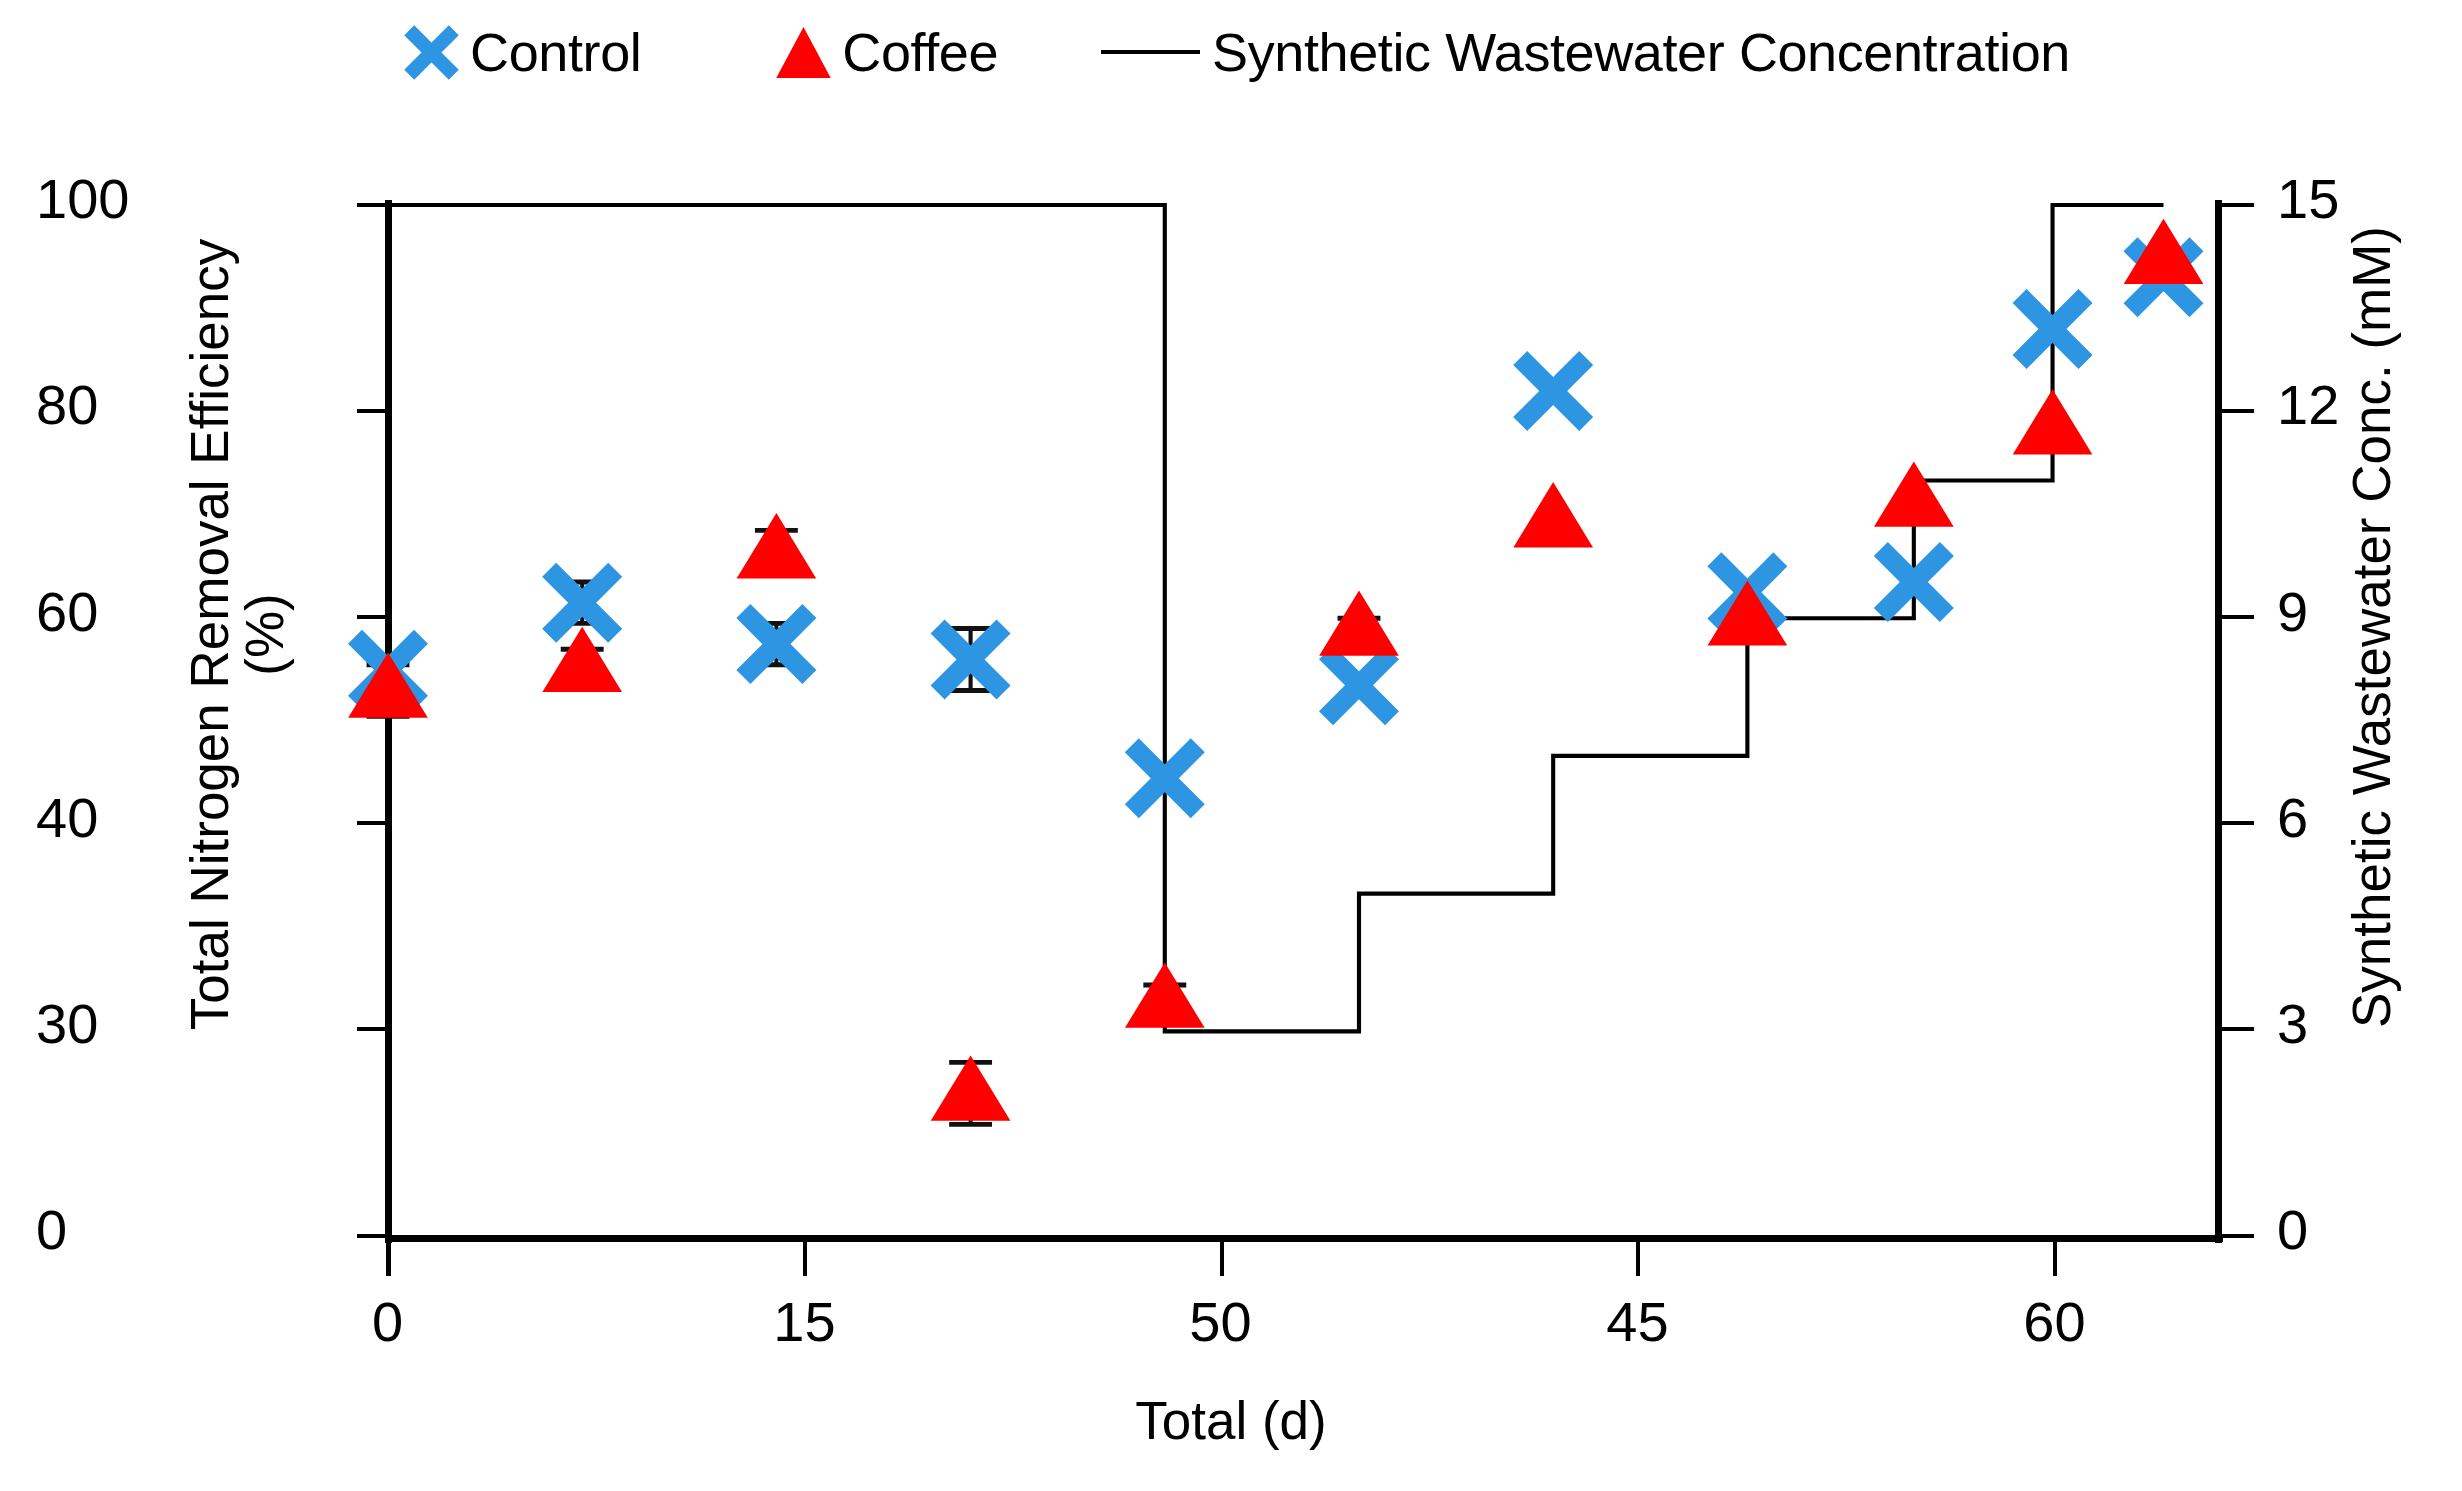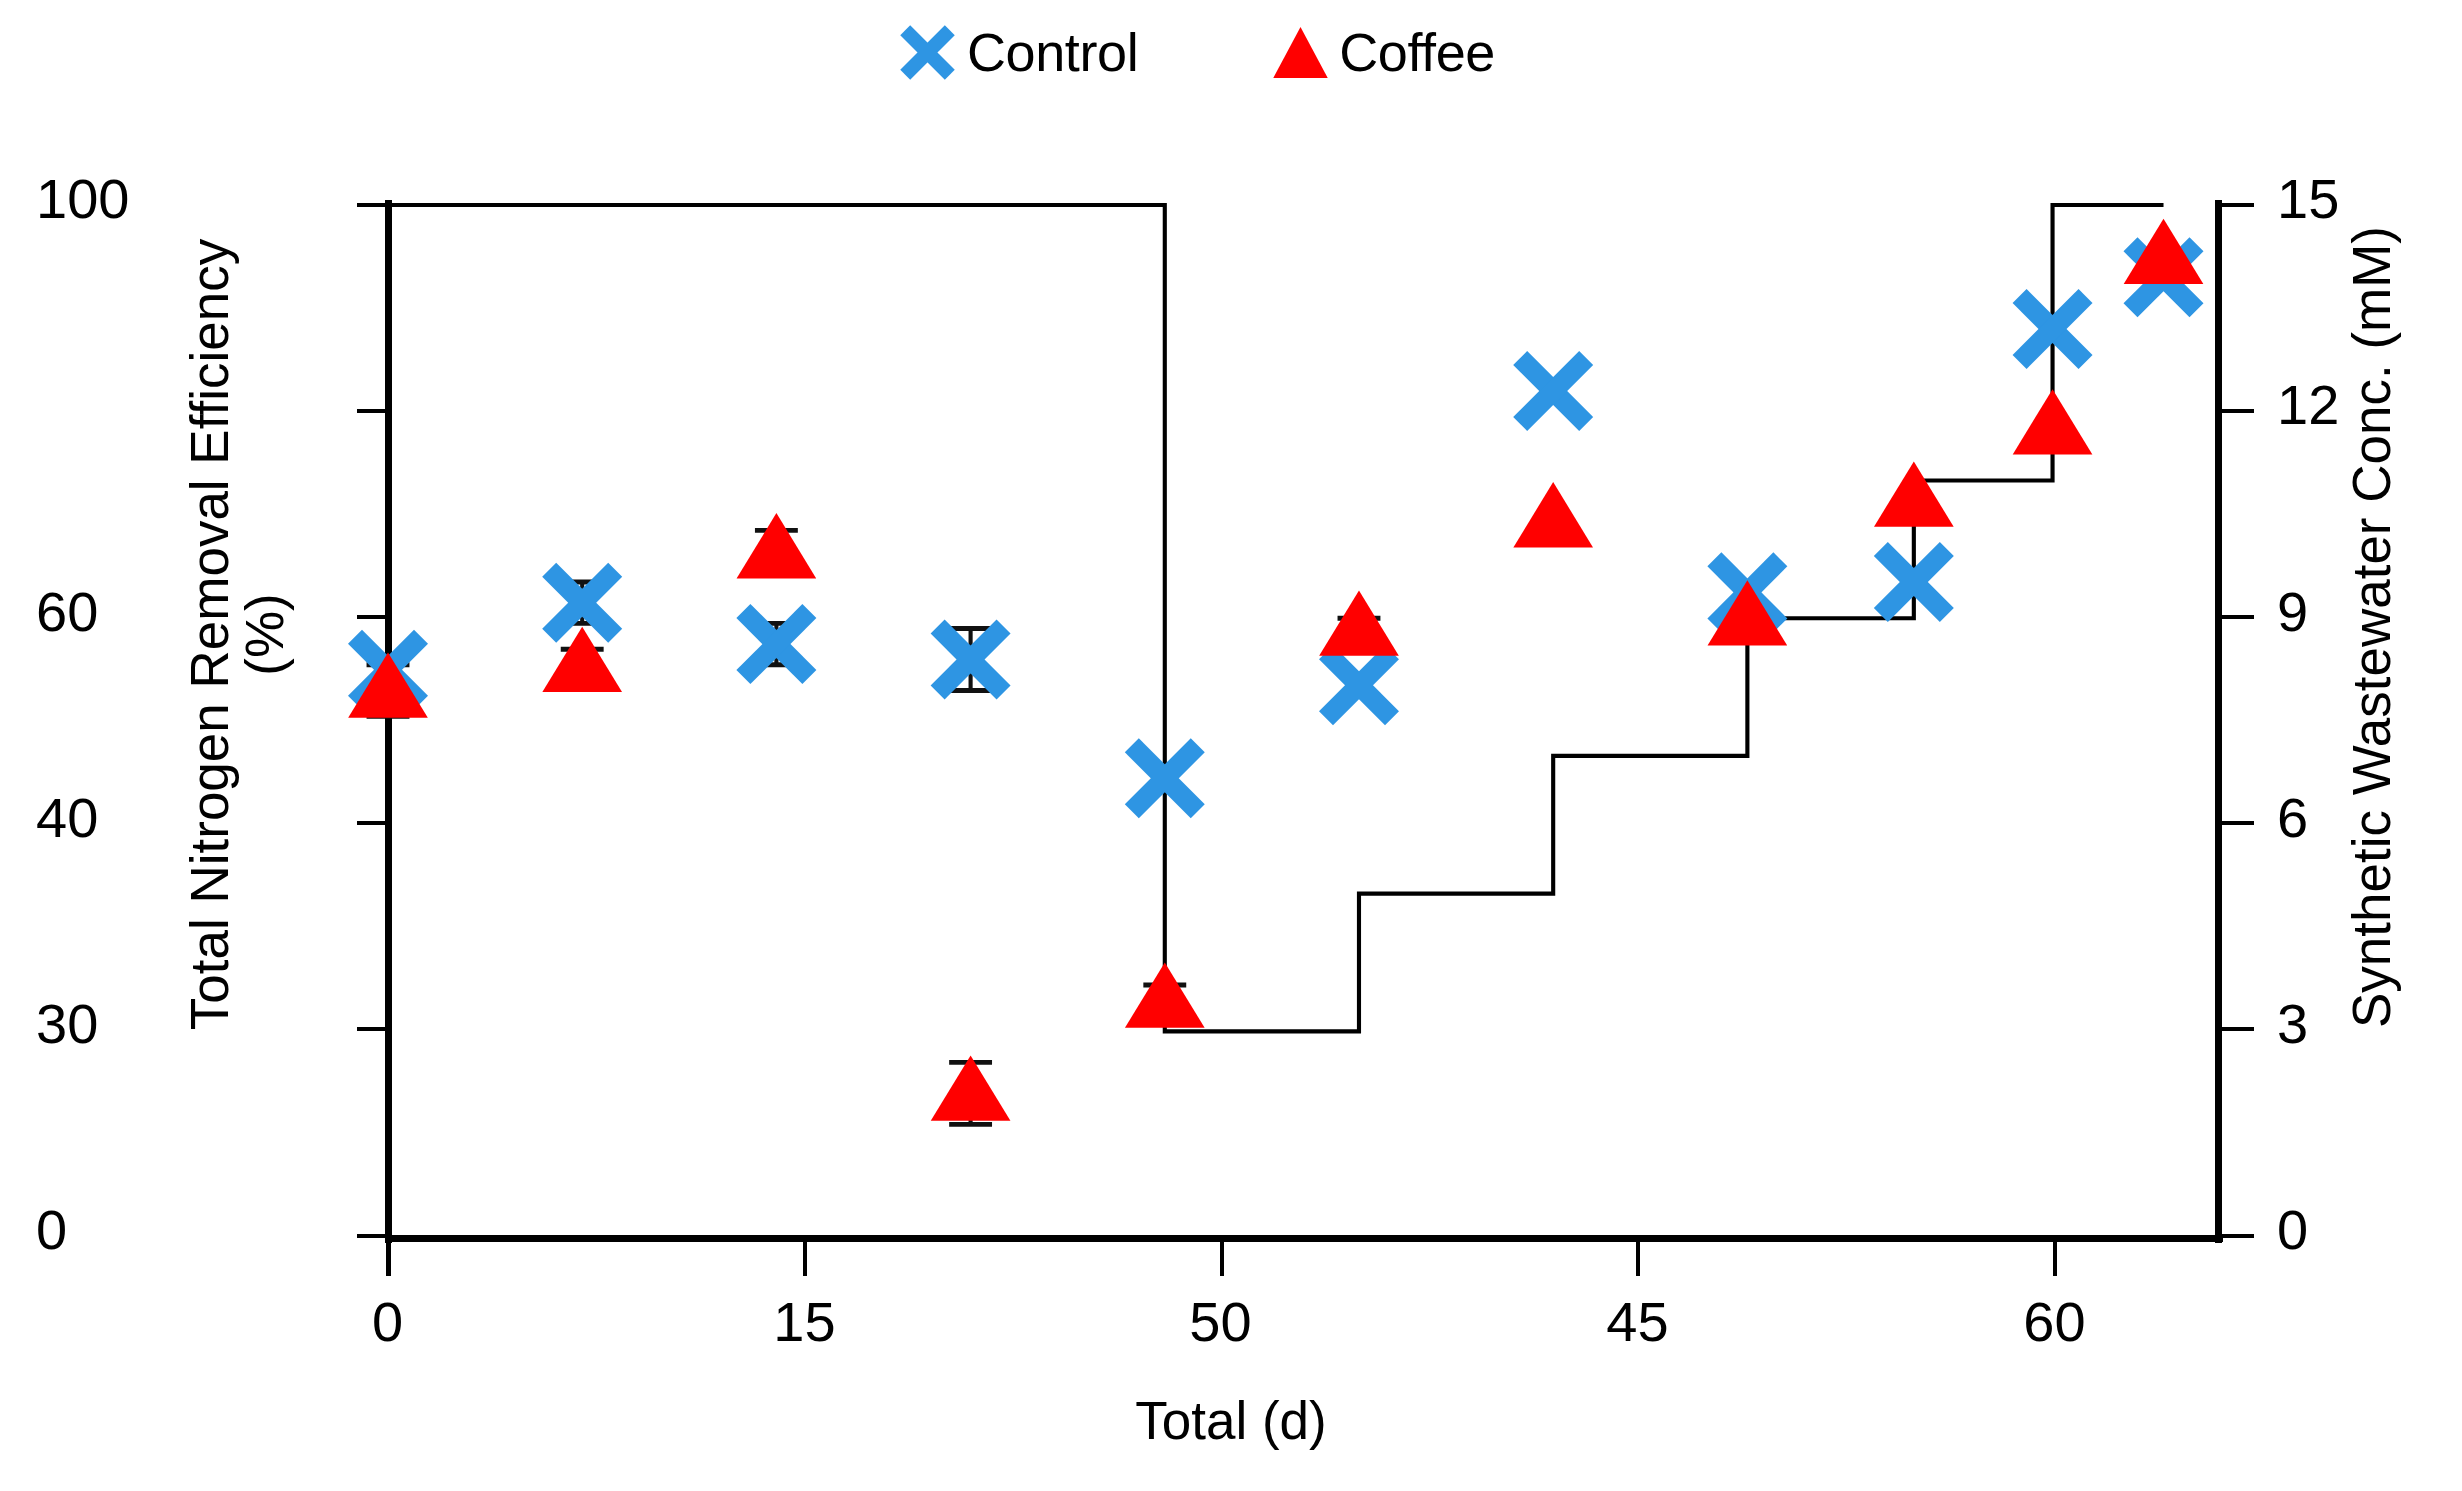--- a/index.html
+++ b/index.html
@@ -91,20 +91,26 @@
       <span class="leg-mark">
         <svg width="71" height="71" viewBox="0 0 86 86" aria-hidden="true">
           <polygon points="43,12 76,74 10,74" fill="#FF0000"></polygon>
         </svg>
       </span>
       <span class="leg-label">Coffee</span>
     </div>
 
     <div id="leg-gap-2"></div>
 
+    <div class="leg-item">
+      <span class="leg-mark" style="width:124px;">
+        <span class="leg-line"></span>
+      </span>
+      <span class="leg-label">Synthetic Wastewater Concentration</span>
+    </div>
 
   </div>
 
   <div id="ylabel-left">
     <span>Total Nitrogen Removal Efficiency</span>
     <span>(%)</span>
   </div>
 
   <div id="ylabel-right">Synthetic Wastewater Conc. (mM)</div>
 
@@ -117,20 +123,21 @@
     <div id="axis-bottom"></div>
 
     <div class="tick-l" style="top:-2.5px"></div>
     <div class="tick-l" style="top:204px"></div>
     <div class="tick-l" style="top:410px"></div>
     <div class="tick-l" style="top:616px"></div>
     <div class="tick-l" style="top:822px"></div>
     <div class="tick-l" style="top:1029px"></div>
 
     <div class="lab-l" style="top:-34px">100</div>
+    <div class="lab-l" style="top:172px">80</div>
     <div class="lab-l" style="top:379px">60</div>
     <div class="lab-l" style="top:585px">40</div>
     <div class="lab-l" style="top:791px">30</div>
     <div class="lab-l" style="top:997px">0</div>
 
     <div class="tick-r" style="top:-2.5px"></div>
     <div class="tick-r" style="top:204px"></div>
     <div class="tick-r" style="top:410px"></div>
     <div class="tick-r" style="top:616px"></div>
     <div class="tick-r" style="top:822px"></div>

